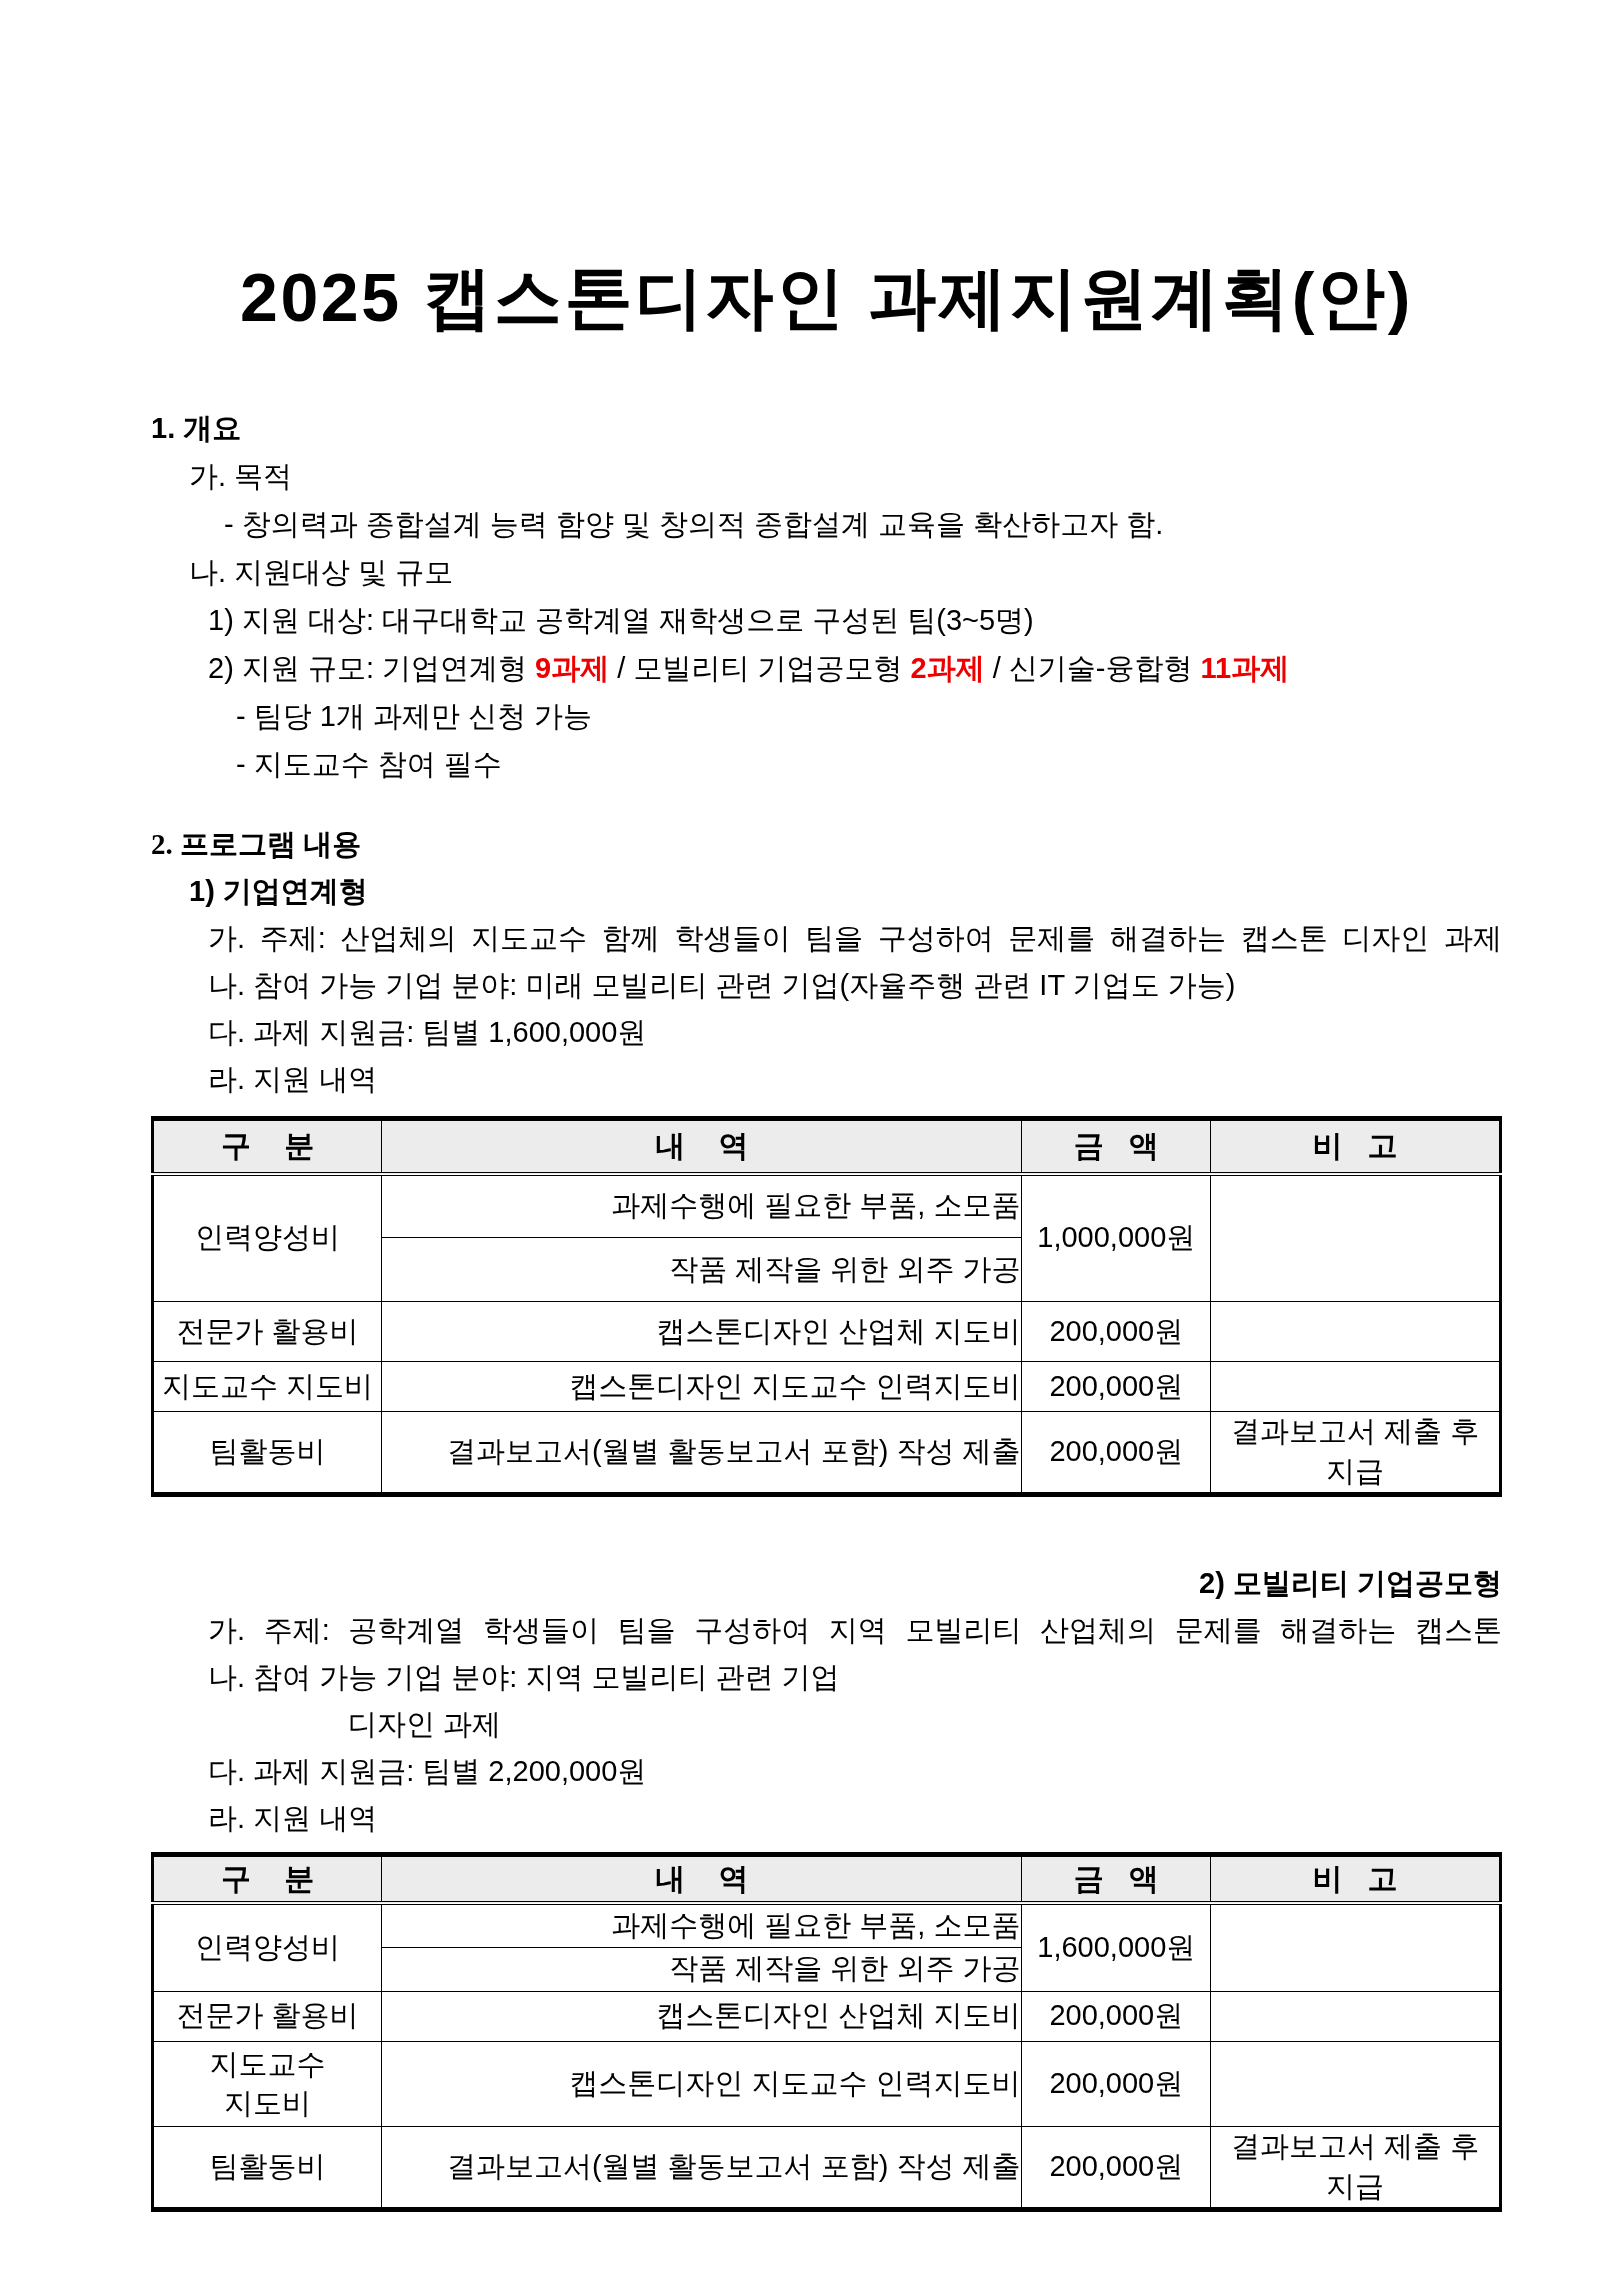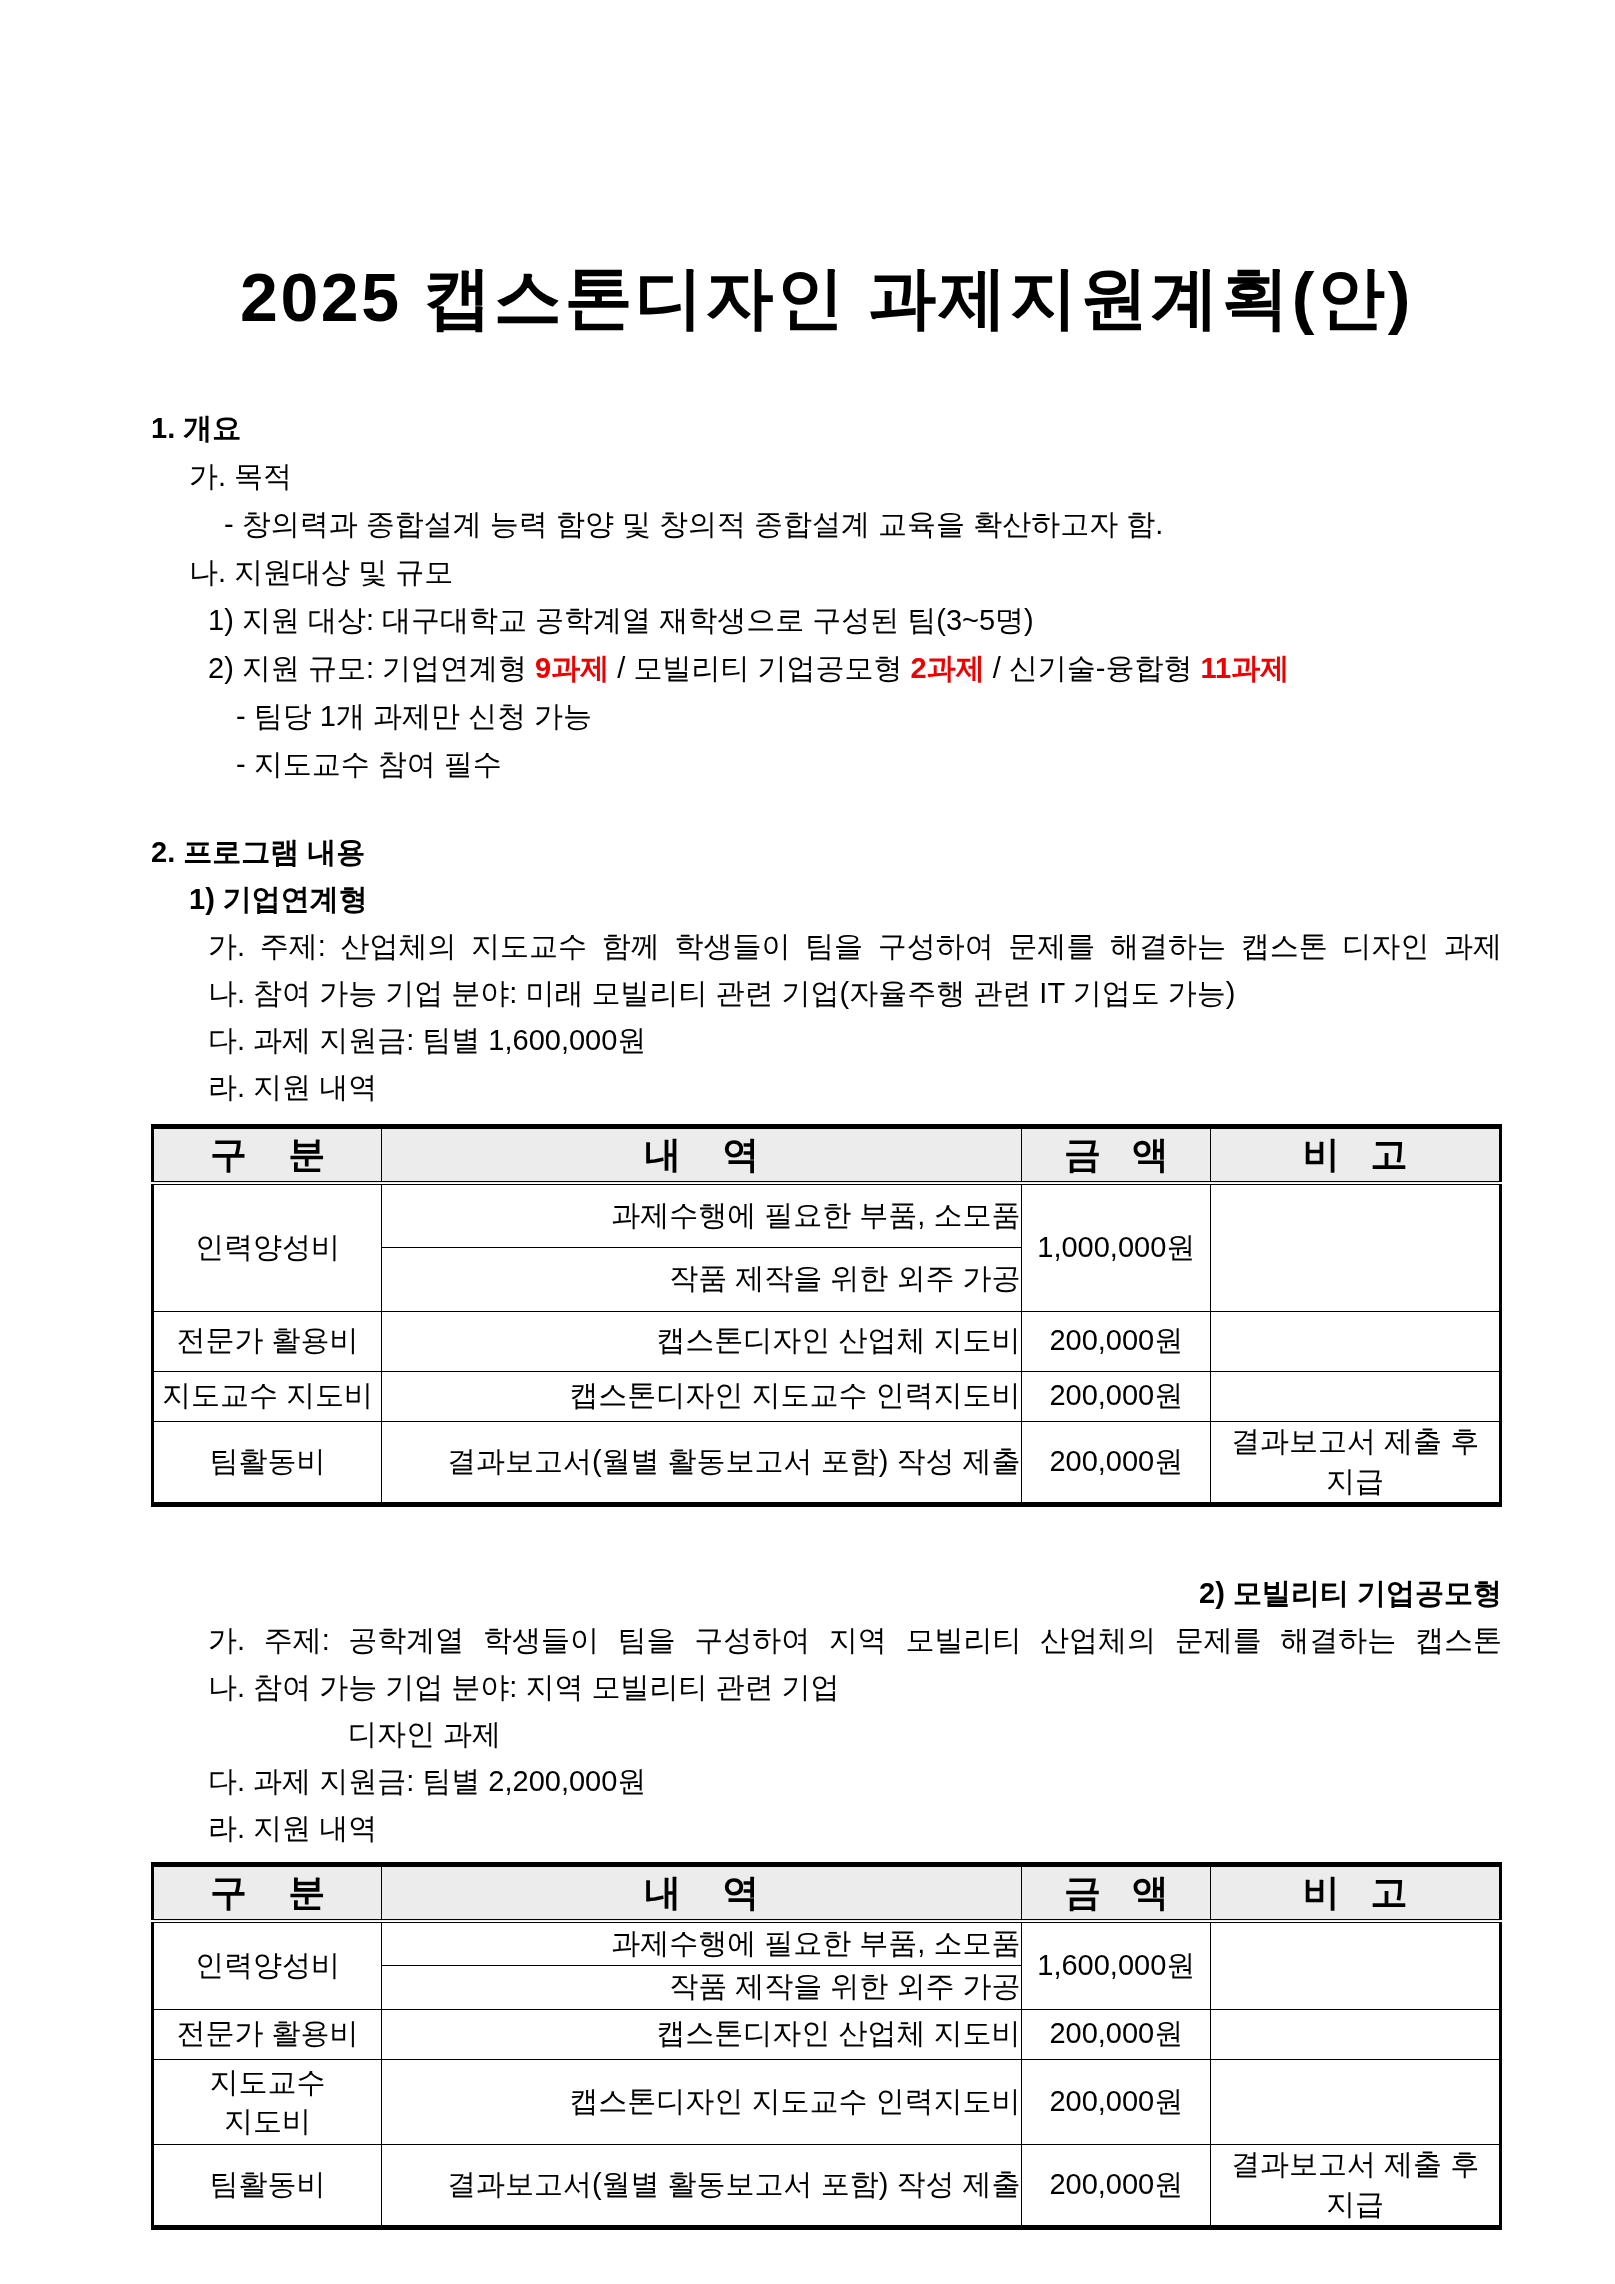--- a/index.html
+++ b/index.html
@@ -20,39 +20,39 @@
   .pline{line-height:47px;}
   .h1{font-weight:bold;}
   .bold{font-weight:bold;}
   .ind1{padding-left:38px;}
   .ind2{padding-left:73px;}
   .ind3{padding-left:57px;}
   .ind4{padding-left:85px;}
   .cont{padding-left:197px;}
   .red{color:var(--accent-red,#EE0000);font-weight:bold;}
   .just{text-align:justify;text-align-last:justify;}
-  .gap-top{margin-top:40px;}
+  .gap-top{margin-top:32px;font-family:Liberation Serif, serif;}
   .gap-top2{margin-top:63px;text-align:right;}
 
   table.t{
     width:100%;border-collapse:collapse;table-layout:fixed;
     border:3.3px solid #000;border-top:5.9px solid #000;border-bottom:5.9px solid #000;
     font-size:29px;
   }
   table.t1{margin-top:13px;}
   table.t2{margin-top:10.4px;}
   .t col.c1{width:17%;}
   .t col.c2{width:47.5%;}
   .t col.c3{width:14%;}
   .t col.c4{width:21.5%;}
   .t th{
     background:var(--header-bg,#ECECEC);
     font-weight:bold;text-align:center;
     border:1.3px solid #000;border-bottom:4.6px double #000;
-    white-space:pre;font-size:37px;
+    white-space:pre;font-size:30px;
   }
   .t td{border:1.3px solid #000;vertical-align:middle;}
   .t .det{text-align:right;padding-left:22px;}
   .t .cat{text-align:center;}
   .t .amt{text-align:center;}
   .t .note{text-align:center;padding:0 5.2px;}
   .t tr.rb td{border-top:1.3px solid #8a8a8a;}
   .t1 tr.hh{height:55px;}
   .t1 tr.ra{height:64px;}
   .t1 tr.rb{height:64px;}

